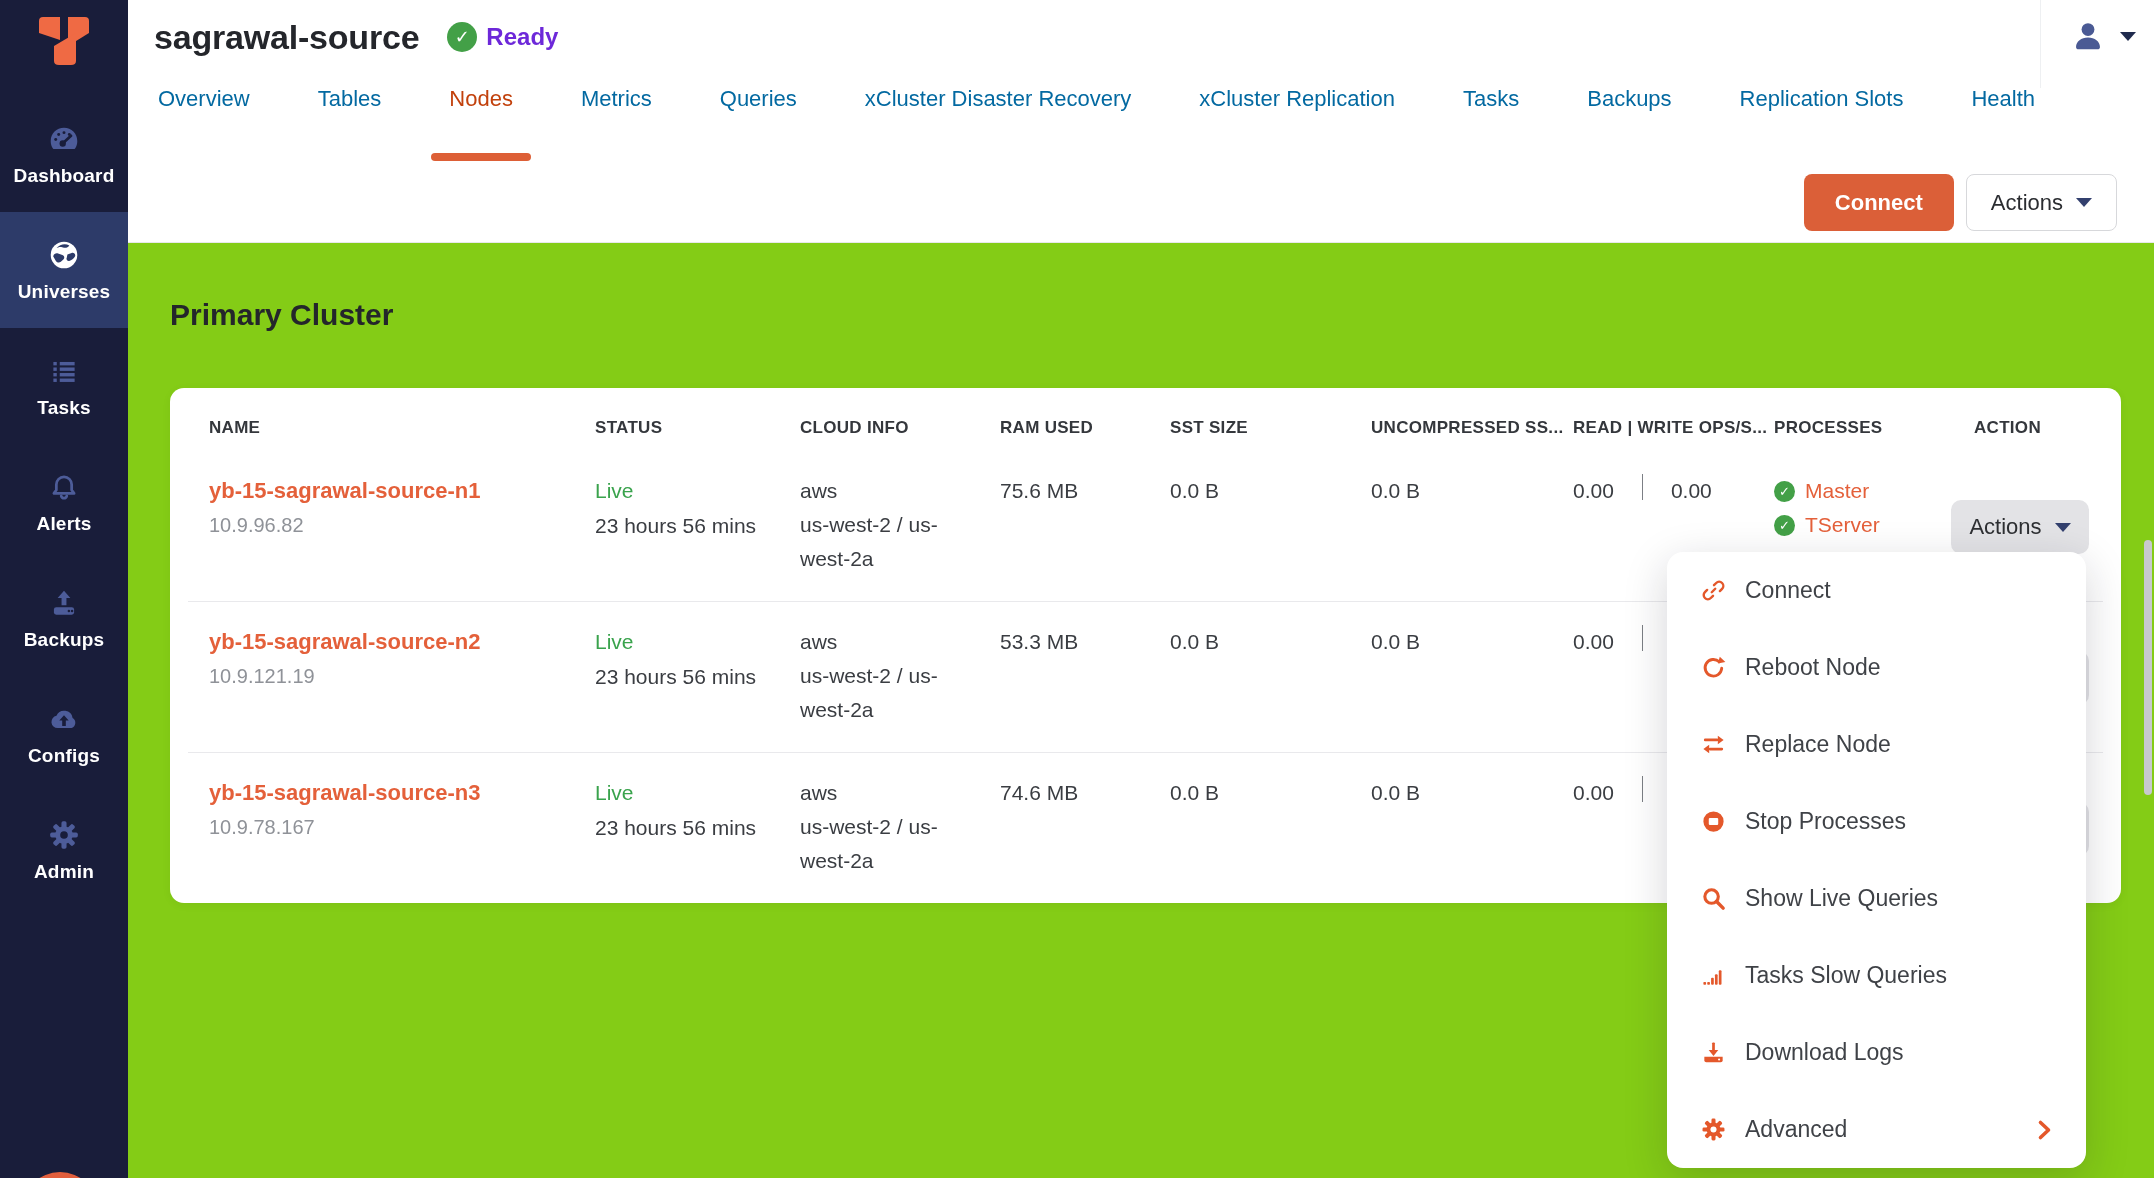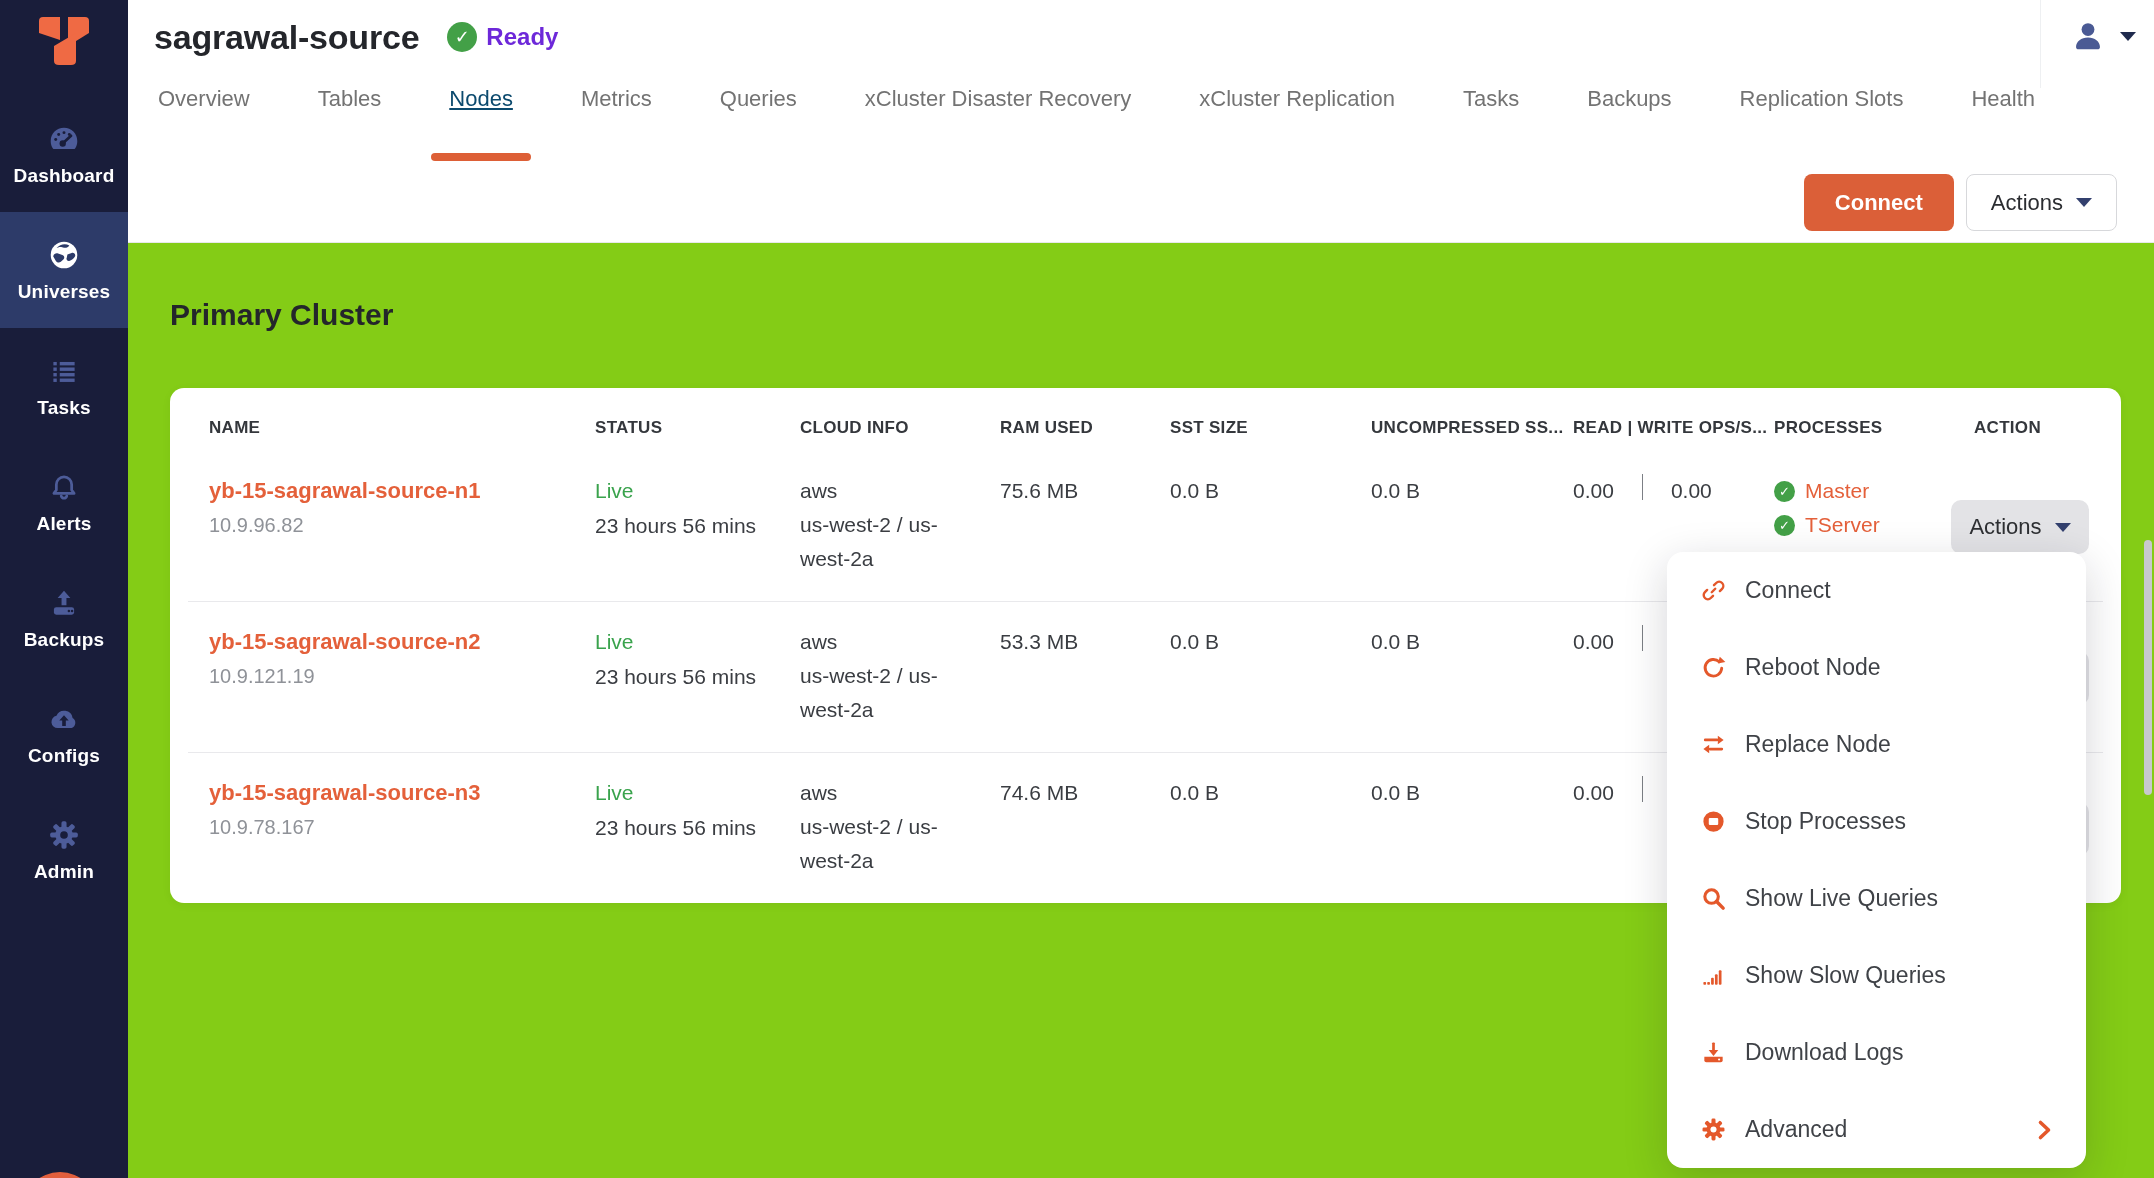--- a/index.html
+++ b/index.html
@@ -24,22 +24,22 @@
   .check-circle{width:30px;height:30px;border-radius:50%;background:#43a047;color:#fff;font-size:18px;font-weight:700;display:flex;align-items:center;justify-content:center;line-height:1;}
   .check-circle.small{width:21px;height:21px;font-size:13px;}
   .ready-label{color:#6d28d9;font-size:24px;font-weight:700;}
   .user-divider{position:absolute;top:0;left:1928px;width:1px;height:88px;background:#eef0f2;}
   .user-area{position:absolute;top:18px;right:18px;display:flex;align-items:center;gap:14px;cursor:pointer;}
   .user-area svg{width:36px;height:36px;}
   .caret{width:0;height:0;border-left:8px solid transparent;border-right:8px solid transparent;border-top:9px solid #1f2a4d;}
   .caret.slate{border-top-color:#33406e;}
 
   .tabs{position:absolute;left:46px;top:86px;display:flex;gap:68px;}
-  .tab{position:relative;font-size:22px;color:#737373;padding-bottom:49px;cursor:pointer;white-space:nowrap;}
-  .tab.active{color:#0c4a6e;text-decoration:underline;}
+  .tab{position:relative;font-size:22px;color:#0369a1;padding-bottom:49px;cursor:pointer;white-space:nowrap;}
+  .tab.active{color:#c2410c;}
   .tab.active::after{content:"";position:absolute;left:-18px;right:-18px;bottom:0;height:8px;border-radius:4px;background:#dd5f36;}
 
   .topbar-buttons{position:absolute;top:174px;right:37px;display:flex;gap:12px;}
   .btn{height:57px;border-radius:8px;font-size:22px;display:flex;align-items:center;justify-content:center;cursor:pointer;box-sizing:border-box;}
   .btn-connect{background:#db5f38;color:#fff;font-weight:700;padding:0 31px;border:none;}
   .btn-outline{background:#fff;border:1px solid #d7d8db;color:#2b2d31;font-weight:500;padding:0 24px;gap:13px;}
 
   
   .content{position:absolute;left:128px;top:243px;right:0;bottom:0;background:#84cc16;}
   .section-title{position:absolute;left:42px;top:55px;margin:0;font-size:30px;font-weight:700;color:#24262b;}
@@ -428,21 +428,21 @@
     <div class="menu-item">
       <span class="menu-icon">
         <svg viewBox="0 0 28 28" fill="currentColor">
             <rect x="3.5" y="20.8" width="2.8" height="2.8" rx=".8"></rect>
             <rect x="7.5" y="20.8" width="2.8" height="2.8" rx=".8"></rect>
             <rect x="11.5" y="16.4" width="2.8" height="7.2" rx="1"></rect>
             <rect x="15.5" y="12.8" width="2.8" height="10.8" rx="1"></rect>
             <rect x="19.5" y="8.6" width="2.8" height="15" rx="1"></rect>
           </svg>
       </span>
-      <span class="menu-label">Show Slow Queries</span>
+      <span class="menu-label">Tasks Slow Queries</span>
     </div>
 
     <div class="menu-item">
       <span class="menu-icon">
         <svg viewBox="0 0 28 28" fill="currentColor">
             <rect x="12.6" y="3.5" width="2.8" height="9" rx="1"></rect>
             <polygon points="9,11.5 19,11.5 14,17.5"></polygon>
             <path d="M4.5 18.5h19v3.6a2 2 0 0 1-2 2h-15a2 2 0 0 1-2-2z"></path>
             <circle cx="19.8" cy="21.3" r="1.1" fill="#ffffff"></circle>
           </svg>

